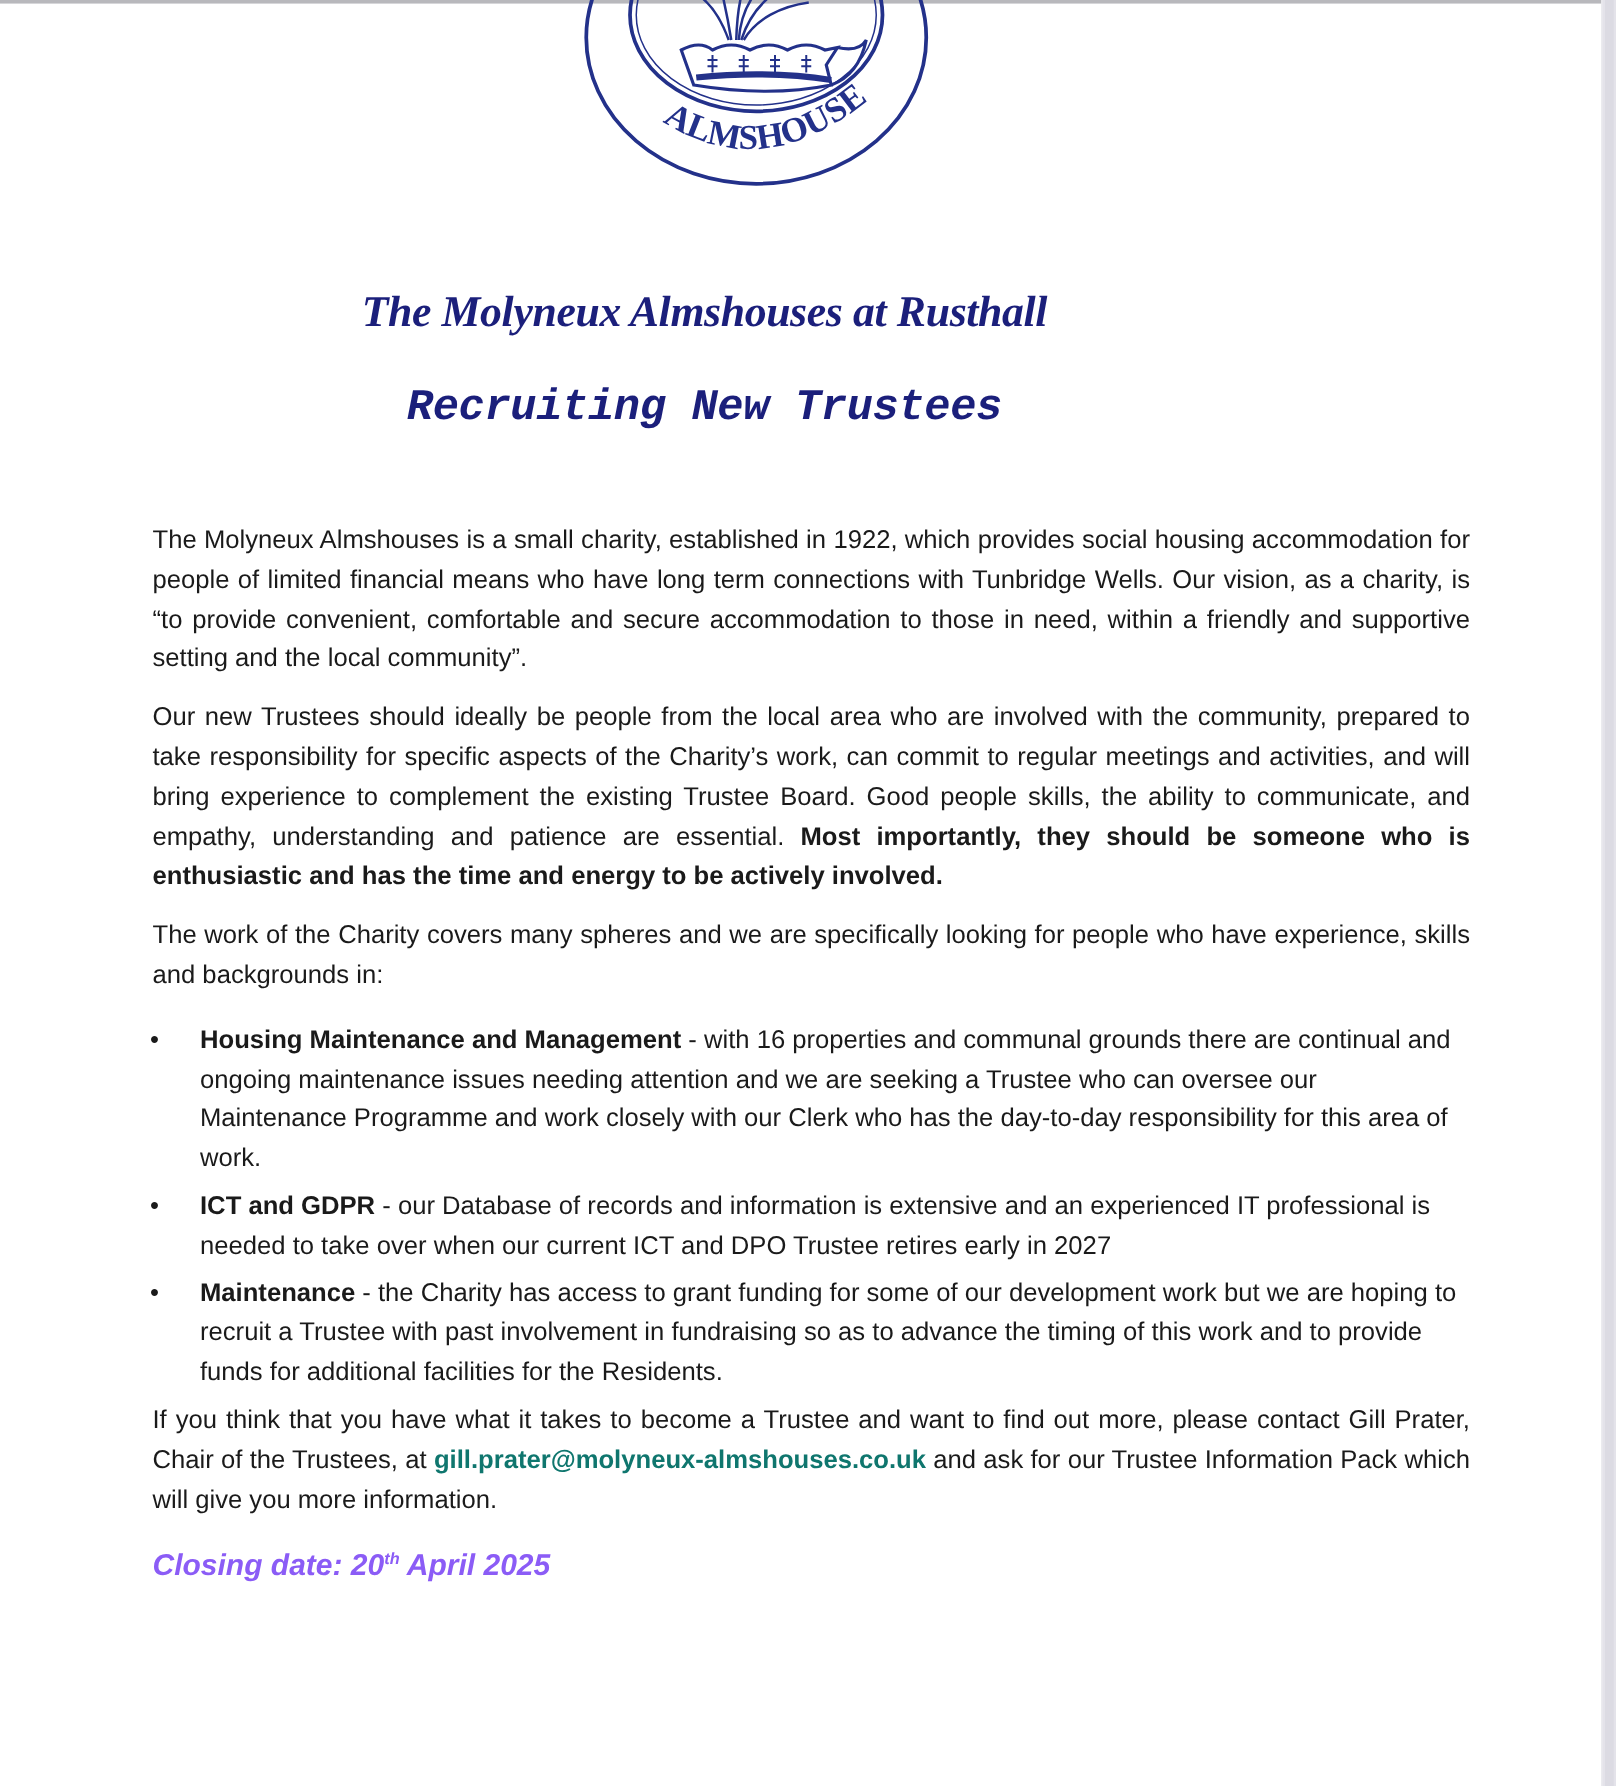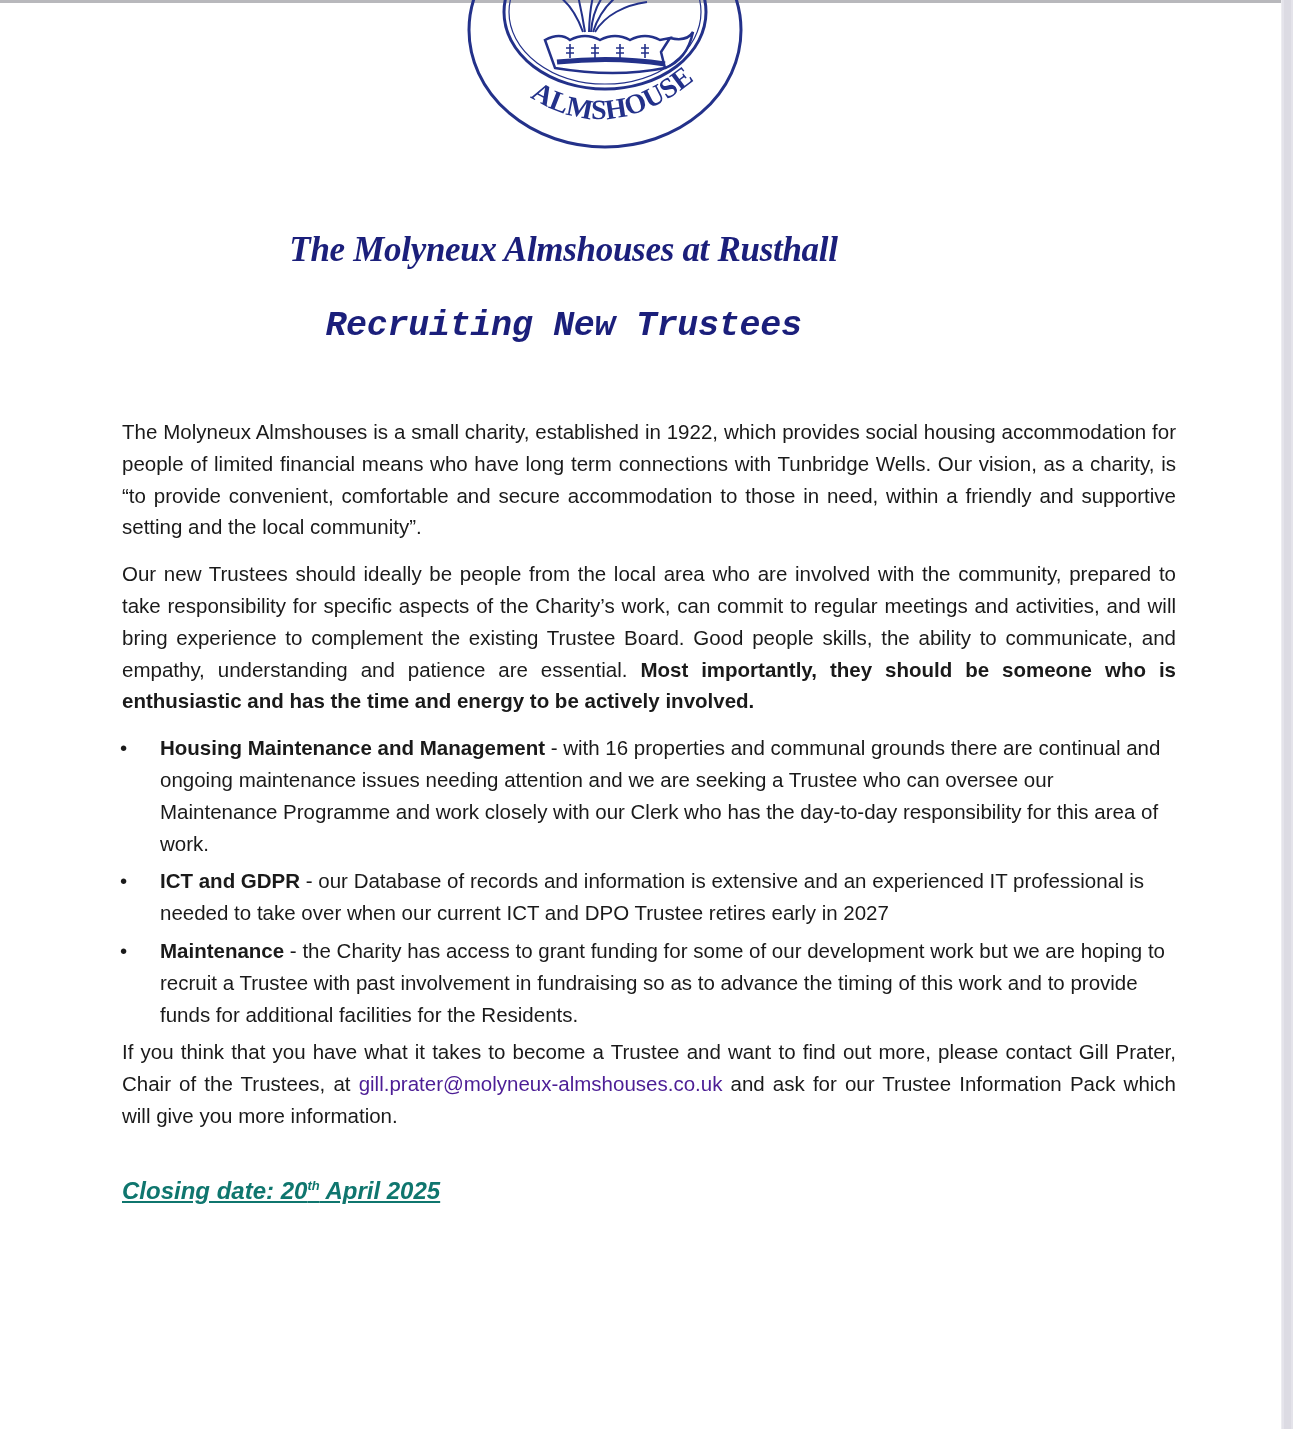--- a/index.html
+++ b/index.html
@@ -19,22 +19,22 @@
       color: #1b1f7b; font-size: 35px; letter-spacing: -0.3px; }
     .title1 { top: 230px; }
     .title2 { top: 306px; font-family: Liberation Mono, monospace; }
     .body { position: absolute; left: 122px; width: 1054px; top: 416px;
       font-size: 20.5px; line-height: 31.8px; }
     .body p { margin: 0 0 15px 0; text-align: justify; }
     .body b { font-weight: bold; text-align: right; }
     ul.areas { list-style: none; padding: 0; margin: 0 0 6px 0; }
     ul.areas li { position: relative; padding-left: 38px; margin-bottom: 6px; }
     ul.areas li .bullet { position: absolute; left: -2px; top: 0; }
-    .email { color: #4c1d95; font-weight: normal; }
-    .closing { font-weight: bold; font-style: italic; color: #0f766e; font-size: 24px; margin-top: 38px; text-decoration: underline; }
+    .email { color: #0f766e; font-weight: bold; }
+    .closing { font-weight: bold; font-style: italic; color: #8b5cf6; font-size: 24px; margin-top: 16px; }
     .closing sup { font-size: 13px; }
   </style>
 </head>
 <body>
 
 <div class="topline"></div>
 <div class="page"></div>
 
 <svg class="logo" viewBox="0 0 280 210">
   <g fill="none" stroke="#23318a">
@@ -69,20 +69,21 @@
     <textPath href="#arc" startOffset="8%">ALMSHOUSES</textPath>
   </text>
 </svg>
 
 <div class="title title1">The Molyneux Almshouses at Rusthall</div>
 <div class="title title2">Recruiting New Trustees</div>
 
 <div class="body">
   <p>The Molyneux Almshouses is a small charity, established in 1922, which provides social housing accommodation for people of limited financial means who have long term connections with Tunbridge Wells. Our vision, as a charity, is “to provide convenient, comfortable and secure accommodation to those in need, within a friendly and supportive setting and the local community”.</p>
   <p><span>Our new Trustees should ideally be people from the local area who are involved with the community, prepared to take responsibility for specific aspects of the Charity’s work, can commit to regular meetings and activities, and will bring experience to complement the existing Trustee Board.  Good people skills, the ability to communicate, and empathy, understanding and patience are essential.  </span><b>Most importantly, they should be someone who is enthusiastic and has the time and energy to be actively involved.</b></p>
+  <p style="margin-bottom:20px;">The work of the Charity covers many spheres and we are specifically looking for people who have experience, skills and backgrounds in:</p>
 
   <ul class="areas">
     <li>
       <span class="bullet">•</span>
       <b>Housing Maintenance and Management</b><span> - with 16 properties and communal grounds there are continual and ongoing maintenance issues needing attention and we are seeking a Trustee who can oversee our Maintenance Programme and work closely with our Clerk who has the day-to-day responsibility for this area of work.</span>
     </li>
     <li>
       <span class="bullet">•</span>
       <b>ICT and GDPR</b><span> - our Database of records and information is extensive and an experienced IT professional is needed to take over when our current ICT and DPO Trustee retires early in 2027</span>
     </li>

